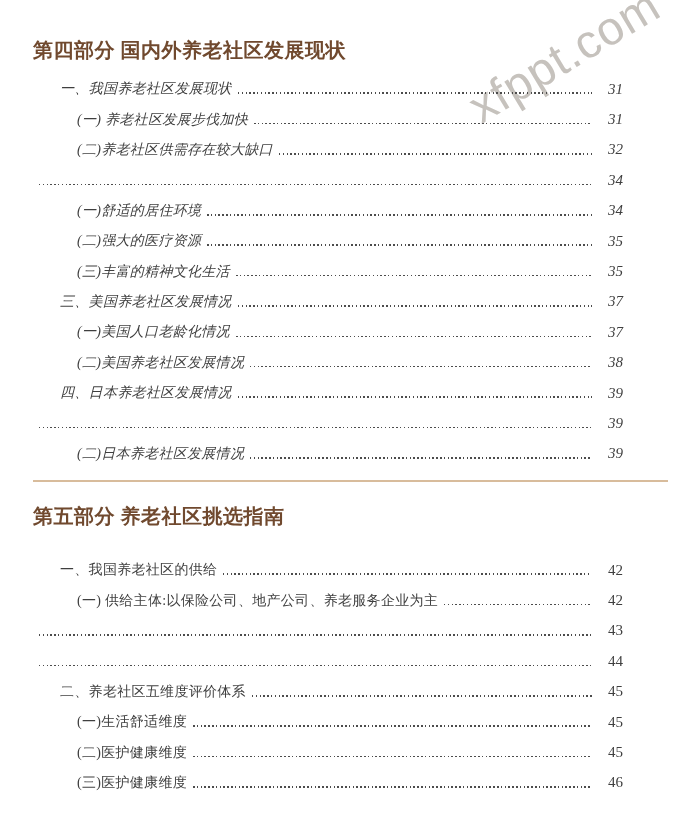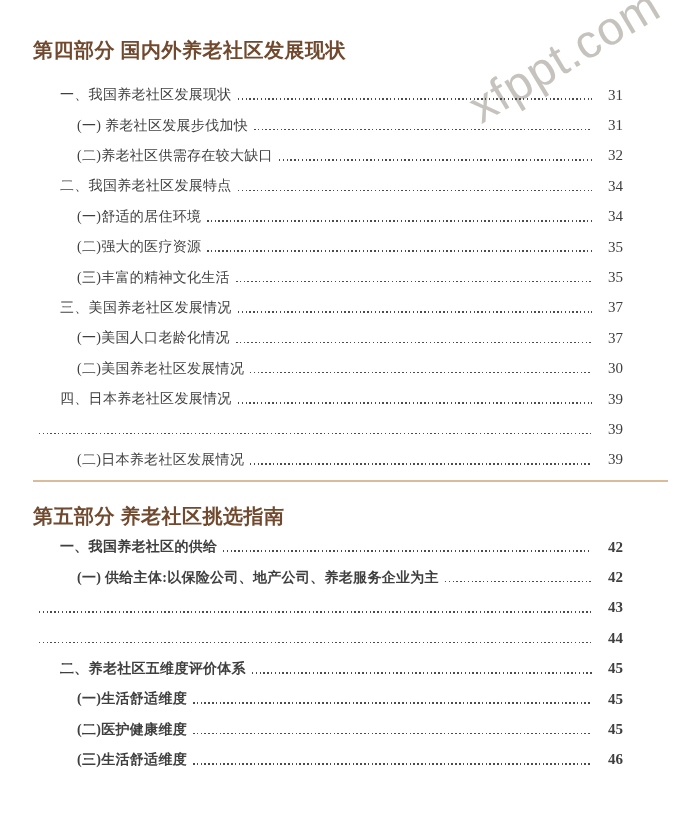--- a/index.html
+++ b/index.html
@@ -40,22 +40,22 @@
     color: var(--heading, #70492e);
     white-space: nowrap;
   }
   #sec0-title { top: 37px; }
   #sec1-title { top: 503px; }
   .toc-list {
     position: absolute;
     left: 33px;
     width: 635px;
   }
-  #sec0-list { top: 80px; }
-  #sec1-list { top: 532px; font-weight: bold; }
+  #sec0-list { top: 74px; font-style: italic; }
+  #sec1-list { top: 555px; }
   .toc-row {
     display: flex;
     align-items: center;
     height: 30.4px;
     padding-right: 45px;
     font-size: 14px;
     color: var(--body, #3f3f3f);
   }
   .toc-row.lvl1 .toc-label { margin-left: 27px; }
   .toc-row.lvl2 .toc-label { margin-left: 44px; }
@@ -107,21 +107,20 @@
     <span class="toc-label">(一) 养老社区发展步伐加快</span>
     <span class="toc-leader"></span>
     <span class="toc-page">31</span>
   </div>
       <div class="toc-row lvl2">
     <span class="toc-label">(二)养老社区供需存在较大缺口</span>
     <span class="toc-leader"></span>
     <span class="toc-page">32</span>
   </div>
       <div class="toc-row lvl1">
-    <span class="toc-label">二、我国养老社区发展特点</span>
     <span class="toc-leader"></span>
     <span class="toc-page">34</span>
   </div>
       <div class="toc-row lvl2">
     <span class="toc-label">(一)舒适的居住环境</span>
     <span class="toc-leader"></span>
     <span class="toc-page">34</span>
   </div>
       <div class="toc-row lvl2">
     <span class="toc-label">(二)强大的医疗资源</span>
@@ -139,21 +138,21 @@
     <span class="toc-page">37</span>
   </div>
       <div class="toc-row lvl2">
     <span class="toc-label">(一)美国人口老龄化情况</span>
     <span class="toc-leader"></span>
     <span class="toc-page">37</span>
   </div>
       <div class="toc-row lvl2">
     <span class="toc-label">(二)美国养老社区发展情况</span>
     <span class="toc-leader"></span>
-    <span class="toc-page">30</span>
+    <span class="toc-page">38</span>
   </div>
       <div class="toc-row lvl1">
     <span class="toc-label">四、日本养老社区发展情况</span>
     <span class="toc-leader"></span>
     <span class="toc-page">39</span>
   </div>
       <div class="toc-row lvl2">
     <span class="toc-leader"></span>
     <span class="toc-page">39</span>
   </div>
@@ -196,19 +195,19 @@
     <span class="toc-label">(一)生活舒适维度</span>
     <span class="toc-leader"></span>
     <span class="toc-page">45</span>
   </div>
       <div class="toc-row lvl2">
     <span class="toc-label">(二)医护健康维度</span>
     <span class="toc-leader"></span>
     <span class="toc-page">45</span>
   </div>
       <div class="toc-row lvl2">
-    <span class="toc-label">(三)生活舒适维度</span>
+    <span class="toc-label">(三)医护健康维度</span>
     <span class="toc-leader"></span>
     <span class="toc-page">46</span>
   </div>
     </div>
 
 </div>
 
 </body></html>

